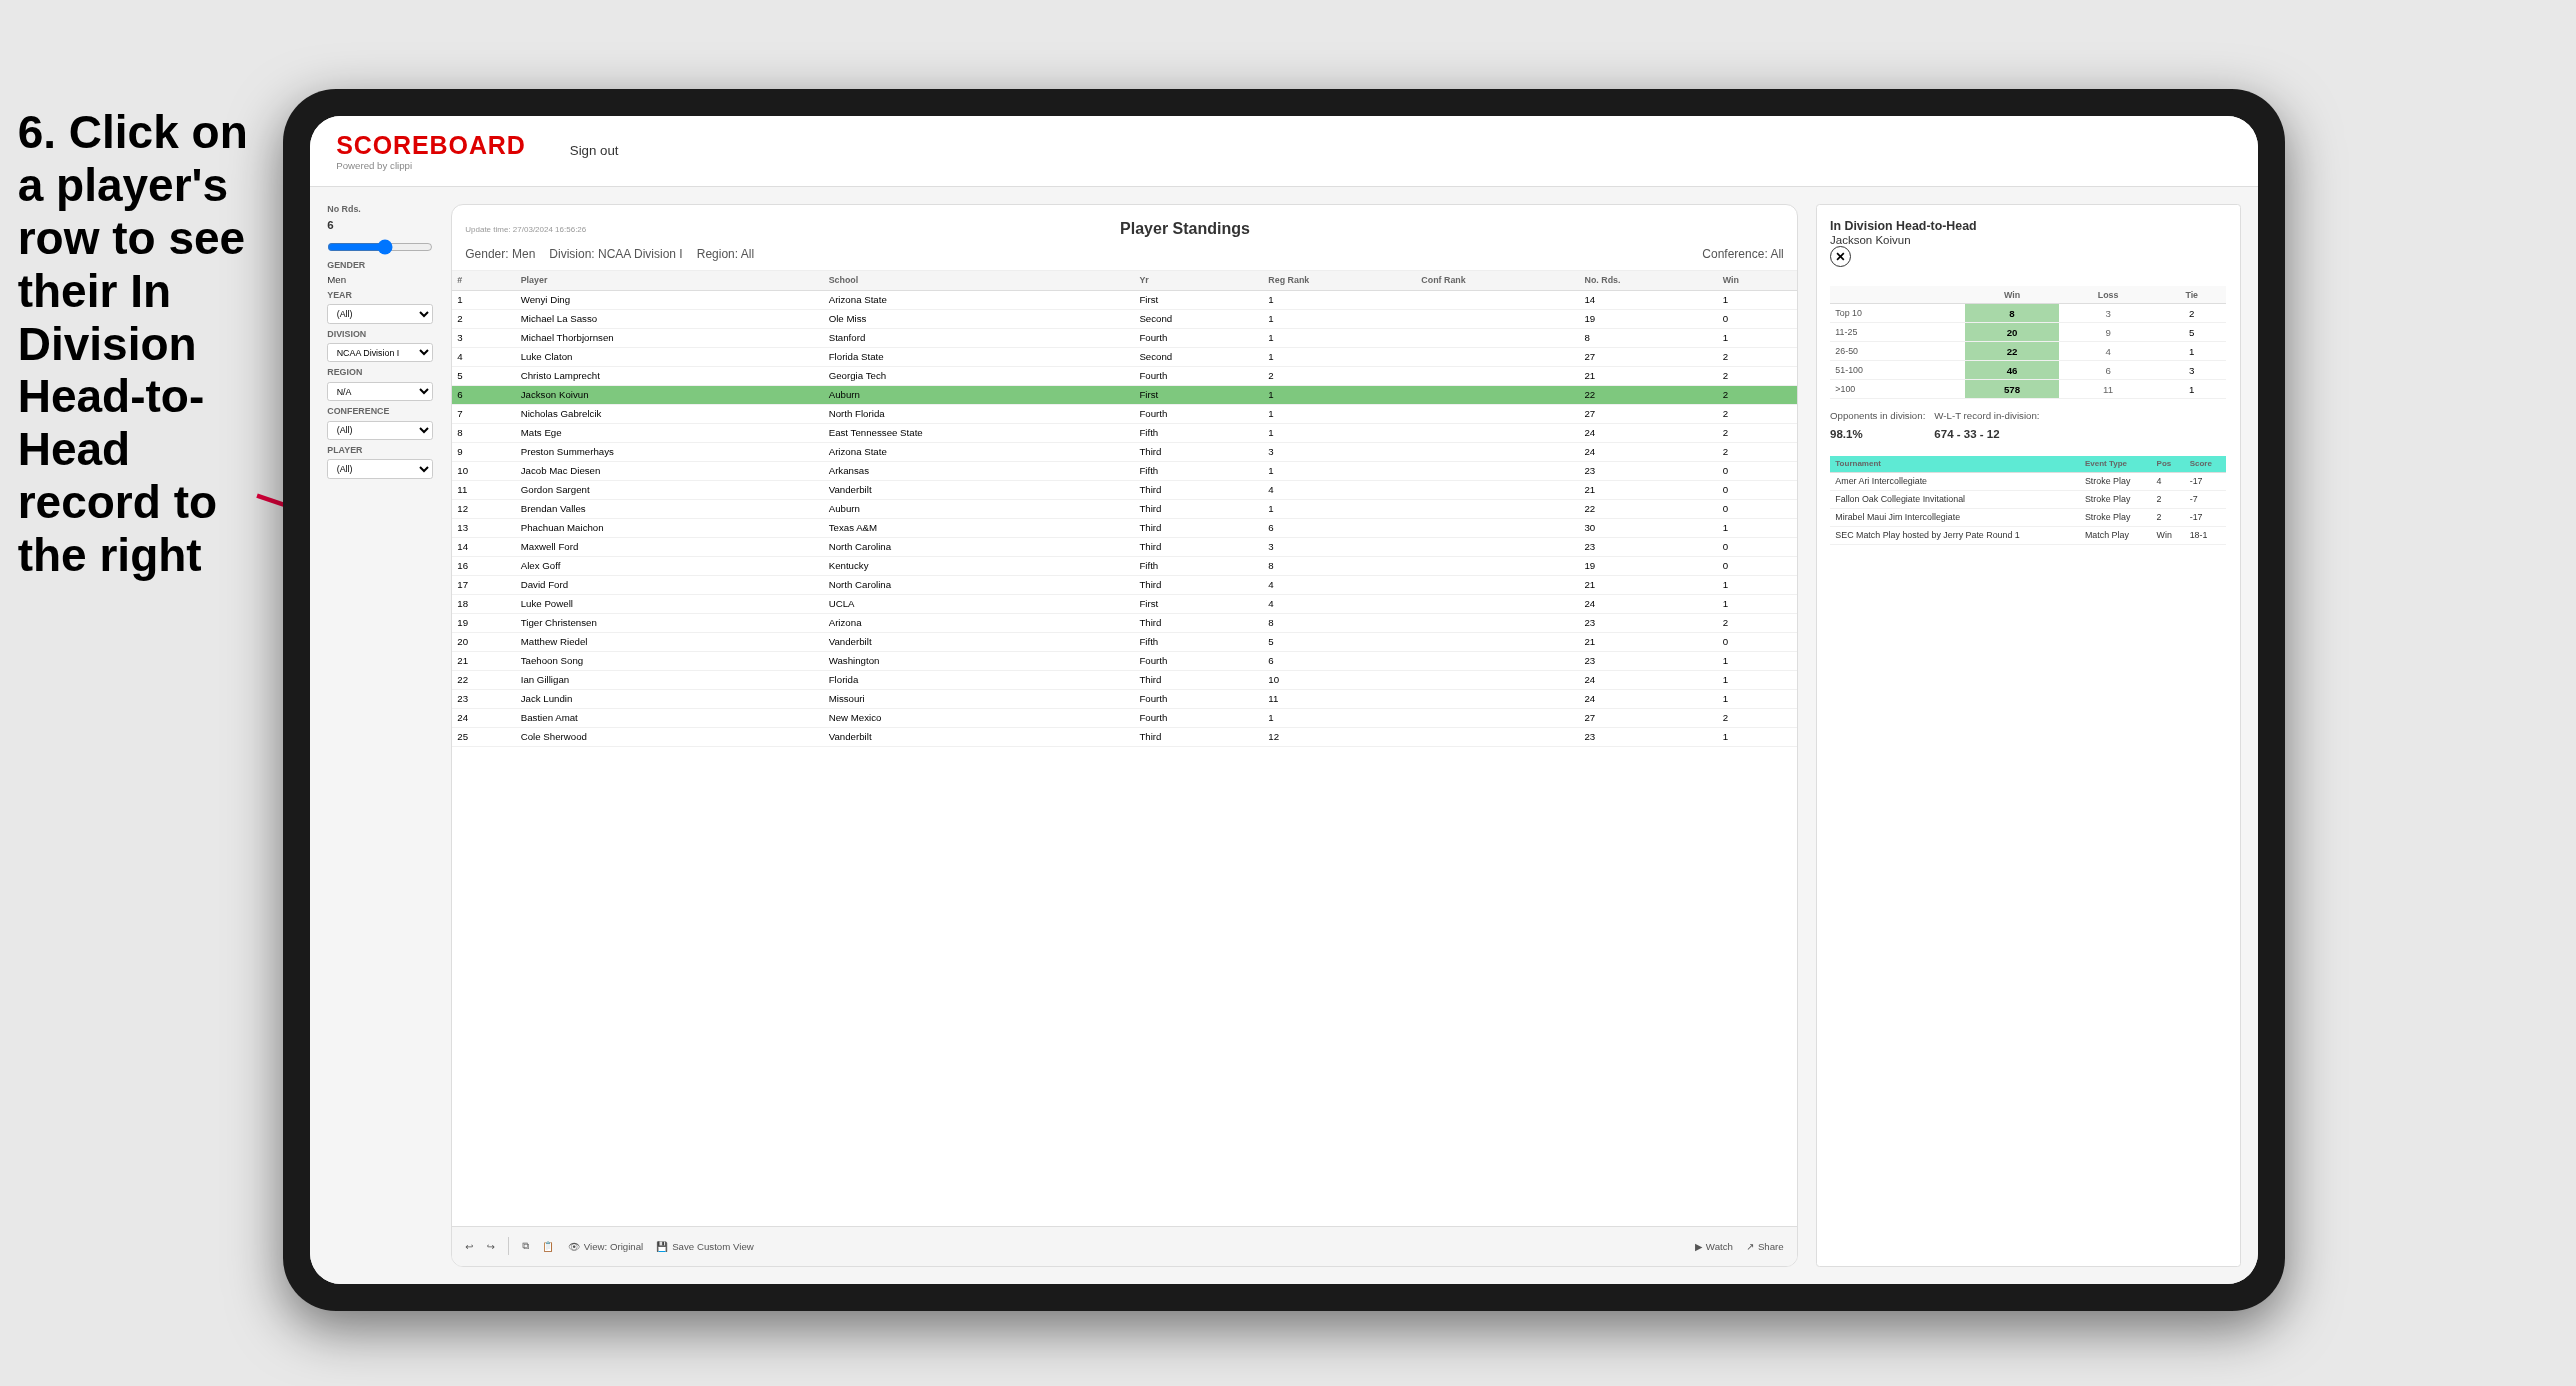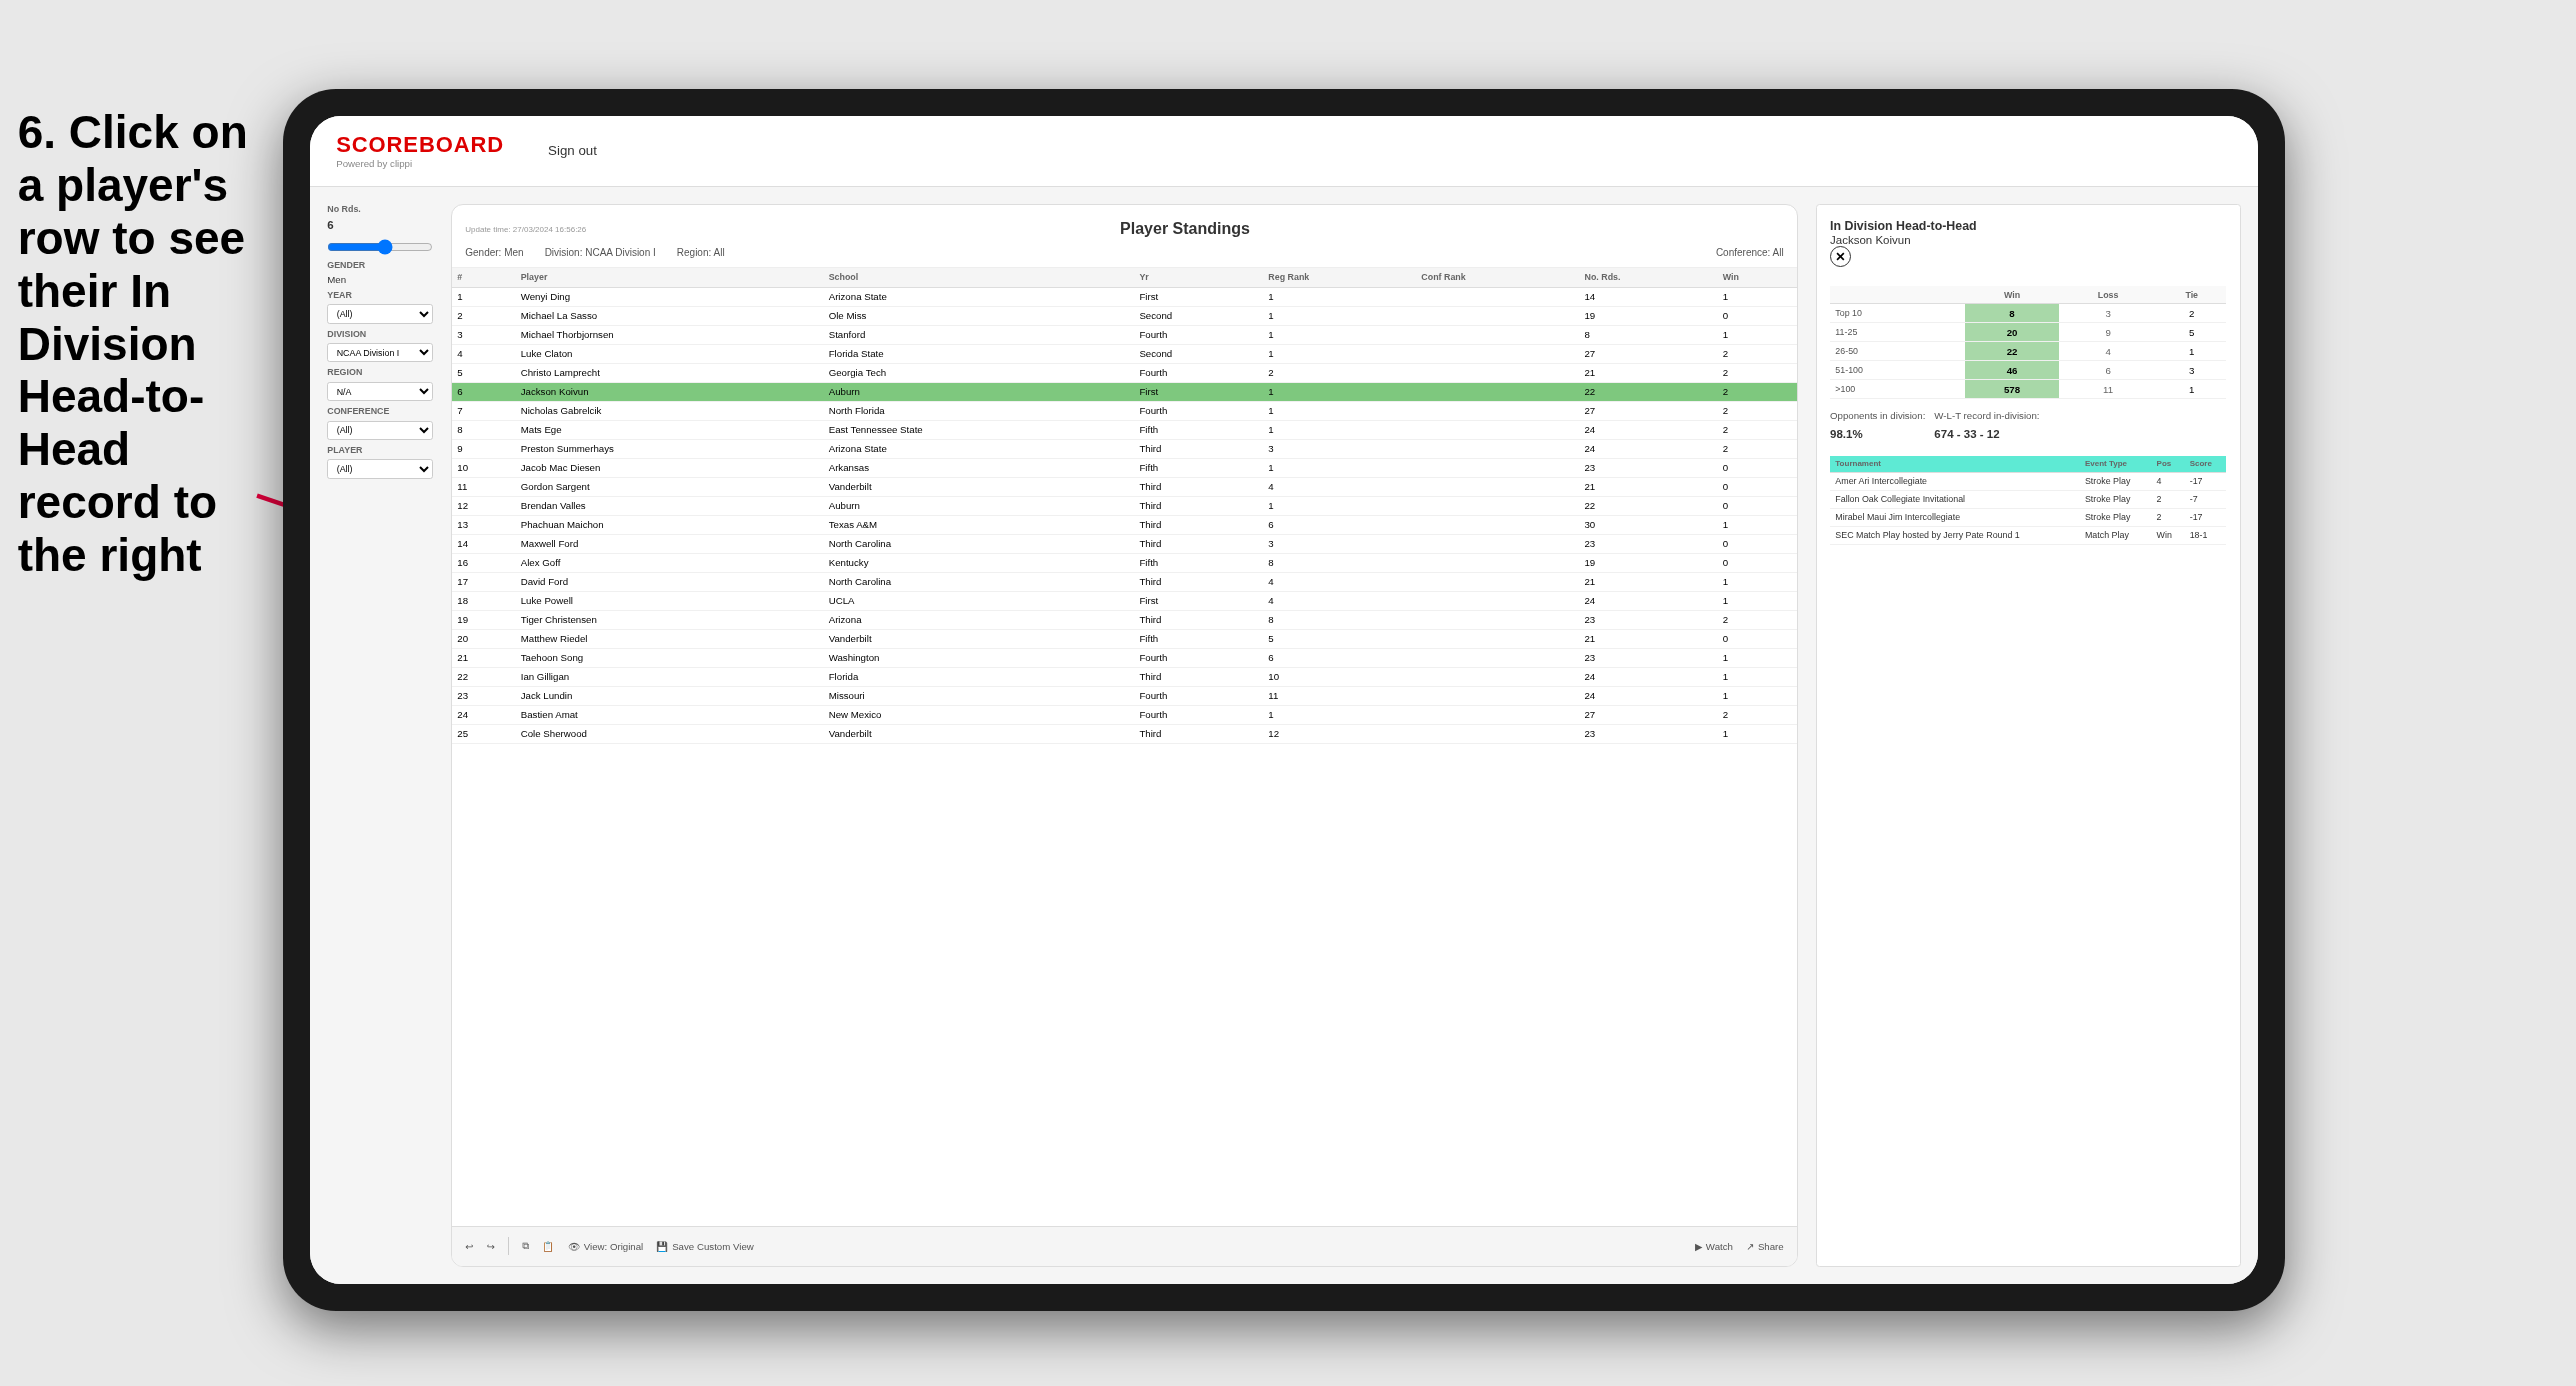--- a/index.html
+++ b/index.html
@@ -67,21 +67,21 @@
       border-bottom: 0.9px solid #ddd;
     }
 
     .logo-area {
       display: flex;
       flex-direction: column;
       margin-right: 44px;
     }
 
     .logo-title {
-      font-size: 22px;
+      font-size: 25px;
       font-weight: 900;
       color: #d00;
       letter-spacing: 0.9px;
     }
 
     .logo-subtitle {
       font-size: 9.7px;
       color: #888;
     }
 
@@ -219,22 +219,22 @@
     .panel-title {
       font-size: 16px;
       font-weight: bold;
       color: #333;
       text-align: center;
       margin: 4.4px 0;
     }
 
     .filter-row {
       display: flex;
-      gap: 21px;
-      font-size: 10px;
+      gap: 14px;
+      font-size: 12px;
       color: #555;
       padding: 4.4px 0;
     }
 
     
     .standings-table {
       flex: 1;
       overflow-y: auto;
     }
 

